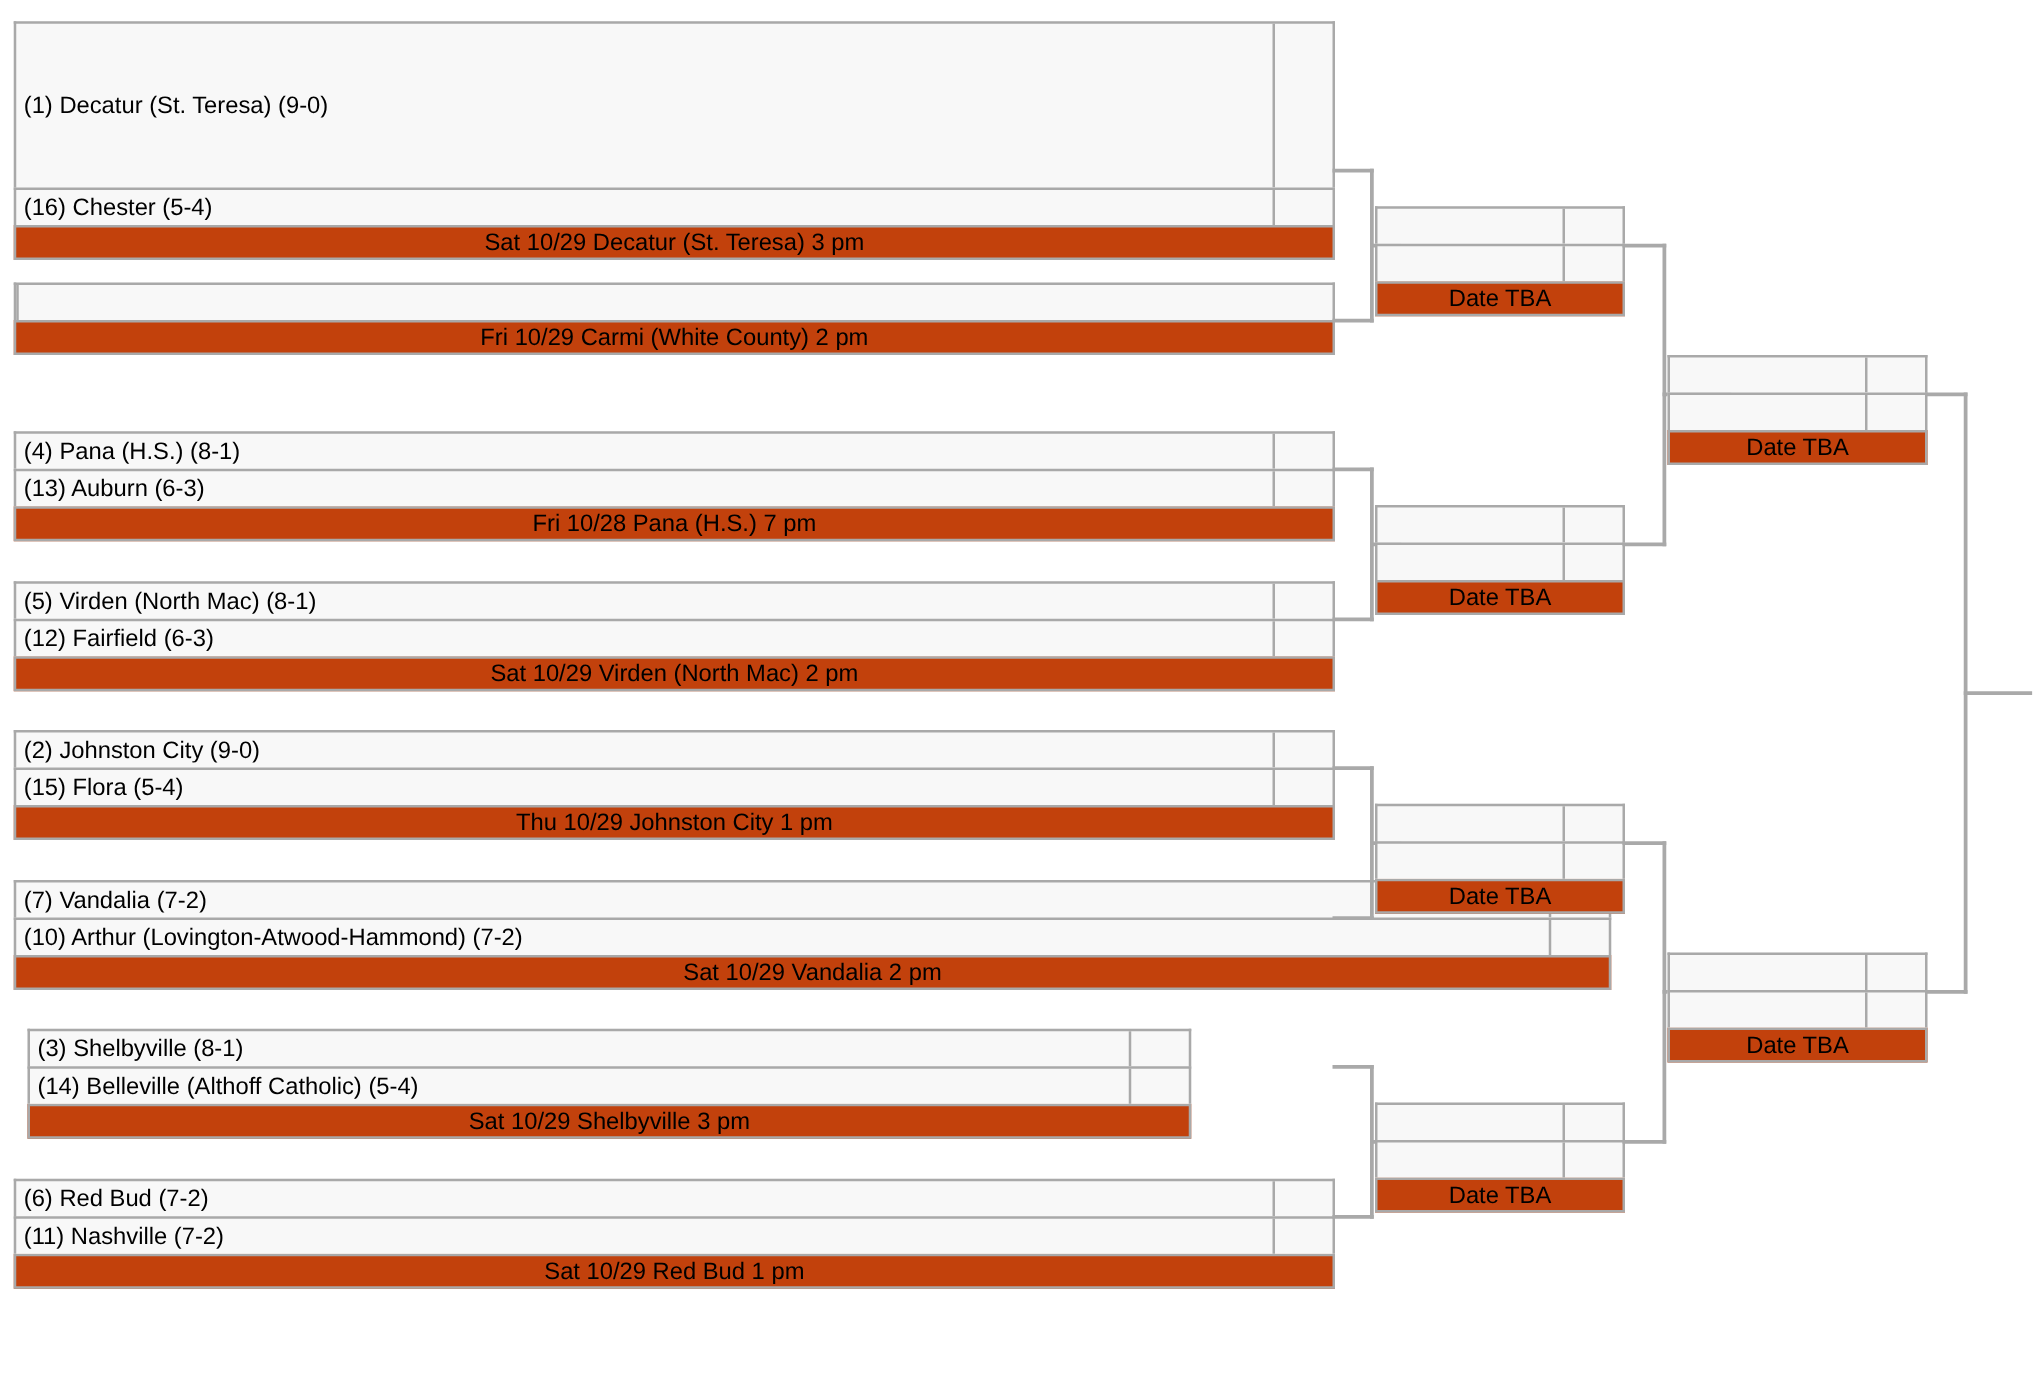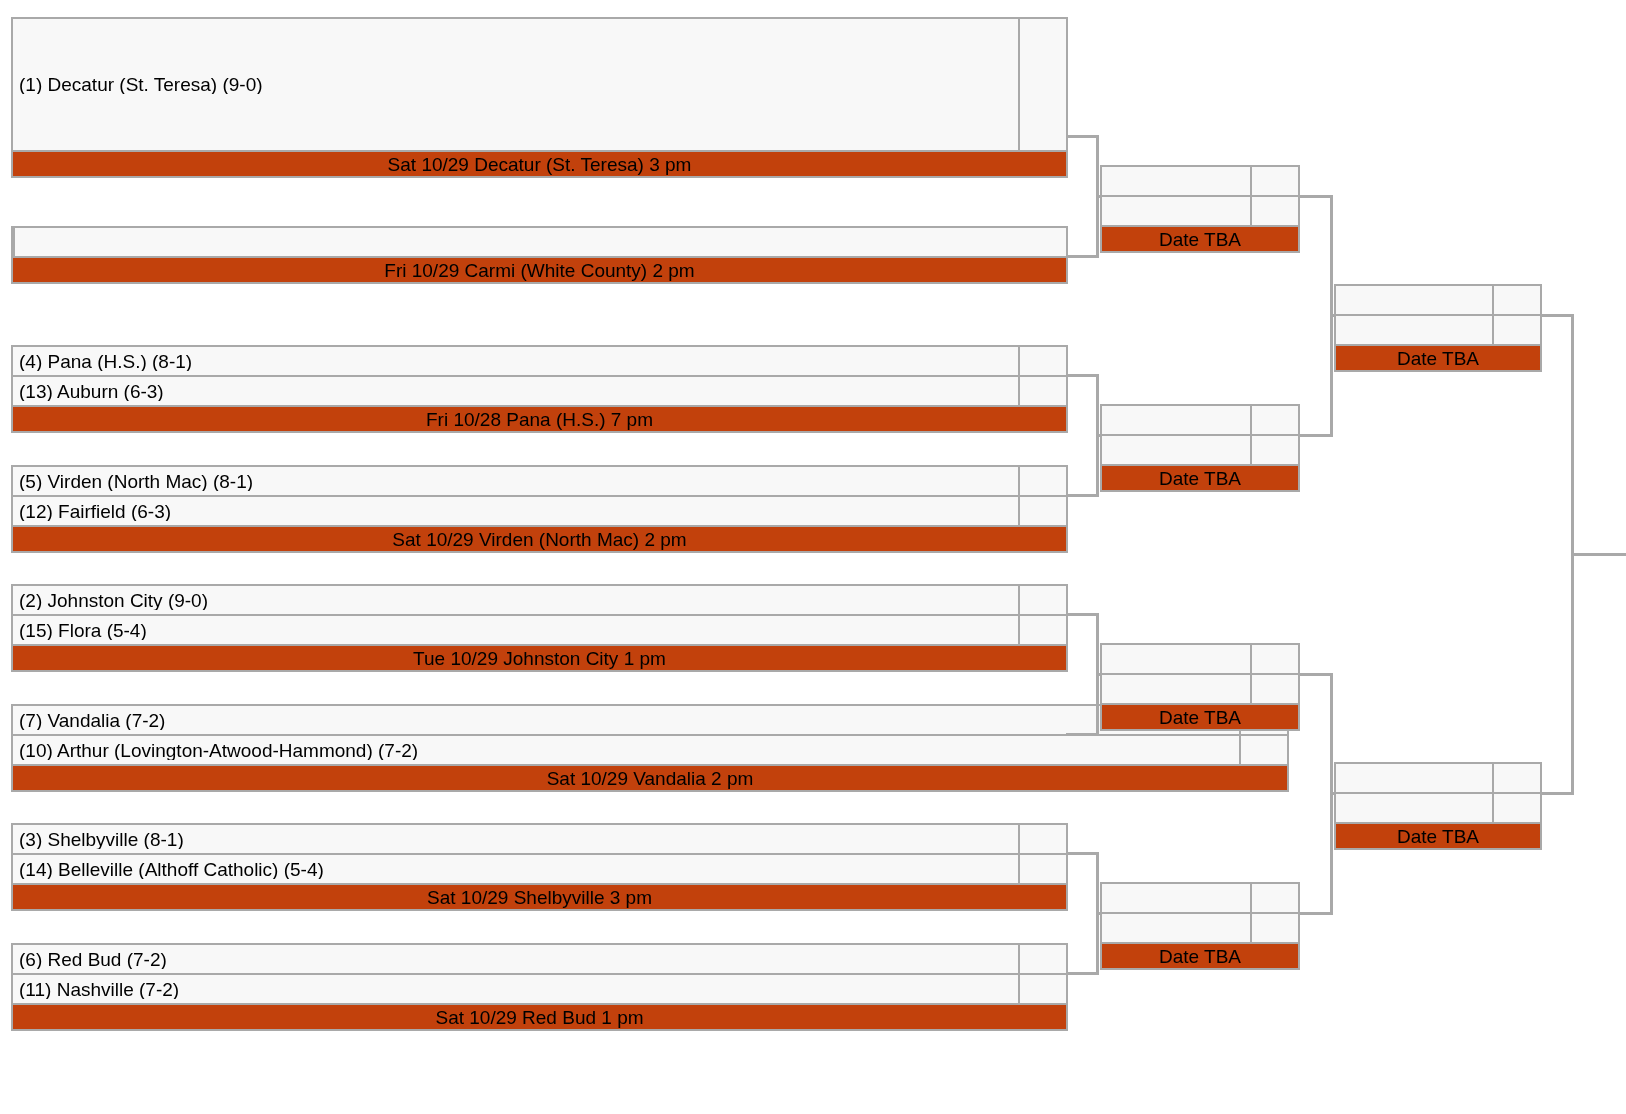--- a/index.html
+++ b/index.html
@@ -90,20 +90,24 @@
 </head>
 <body>
 
 <div id="bracket">
 
   <div class="game" style="left:11px; top:17px; width:1057px;">
     <div class="team-row tall">
       <div class="team-name">(1) Decatur (St. Teresa) (9-0)</div>
       <div class="team-score"></div>
     </div>
+    <div class="team-row">
+      <div class="team-name">(16) Chester (5-4)</div>
+      <div class="team-score"></div>
+    </div>
     <div class="game-info">Sat 10/29 Decatur (St. Teresa) 3 pm</div>
   </div>
 
   <div class="game" style="left:11px; top:226px; width:1057px;">
     <div class="team-row">
       <div class="team-score"></div>
     </div>
     <div class="game-info">Fri 10/29 Carmi (White County) 2 pm</div>
   </div>
 
@@ -133,36 +137,36 @@
 
   <div class="game" style="left:11px; top:584px; width:1057px;">
     <div class="team-row">
       <div class="team-name">(2) Johnston City (9-0)</div>
       <div class="team-score"></div>
     </div>
     <div class="team-row">
       <div class="team-name">(15) Flora (5-4)</div>
       <div class="team-score"></div>
     </div>
-    <div class="game-info">Tue 10/29 Johnston City 1 pm</div>
+    <div class="game-info">Thu 10/29 Johnston City 1 pm</div>
   </div>
 
   <div class="game" style="left:11px; top:704px; width:1278px;">
     <div class="team-row">
       <div class="team-name">(7) Vandalia (7-2)</div>
       <div class="team-score"></div>
     </div>
     <div class="team-row">
       <div class="team-name">(10) Arthur (Lovington-Atwood-Hammond) (7-2)</div>
       <div class="team-score"></div>
     </div>
     <div class="game-info">Sat 10/29 Vandalia 2 pm</div>
   </div>
 
-  <div class="game" style="left:11px; top:823px; width:1057px;">
+  <div class="game" style="left:22px; top:823px; width:931px;">
     <div class="team-row">
       <div class="team-name">(3) Shelbyville (8-1)</div>
       <div class="team-score"></div>
     </div>
     <div class="team-row">
       <div class="team-name">(14) Belleville (Althoff Catholic) (5-4)</div>
       <div class="team-score"></div>
     </div>
     <div class="game-info">Sat 10/29 Shelbyville 3 pm</div>
   </div>

